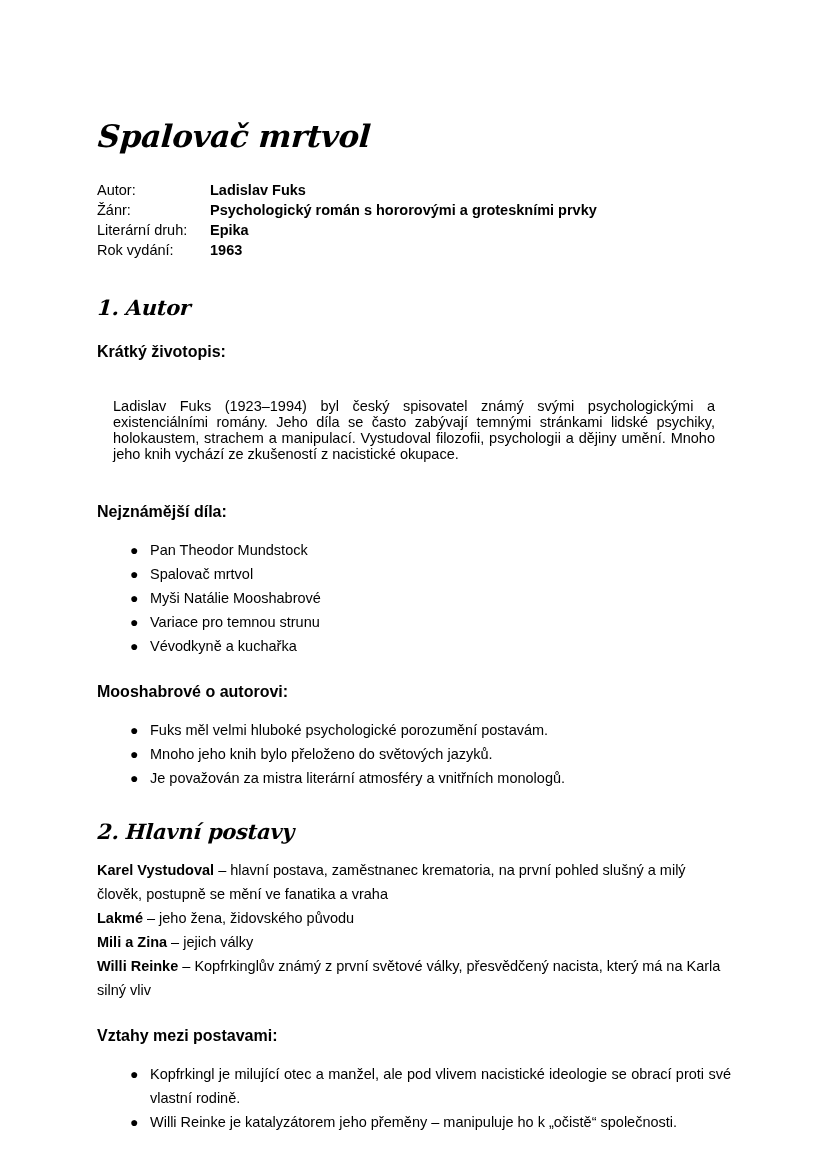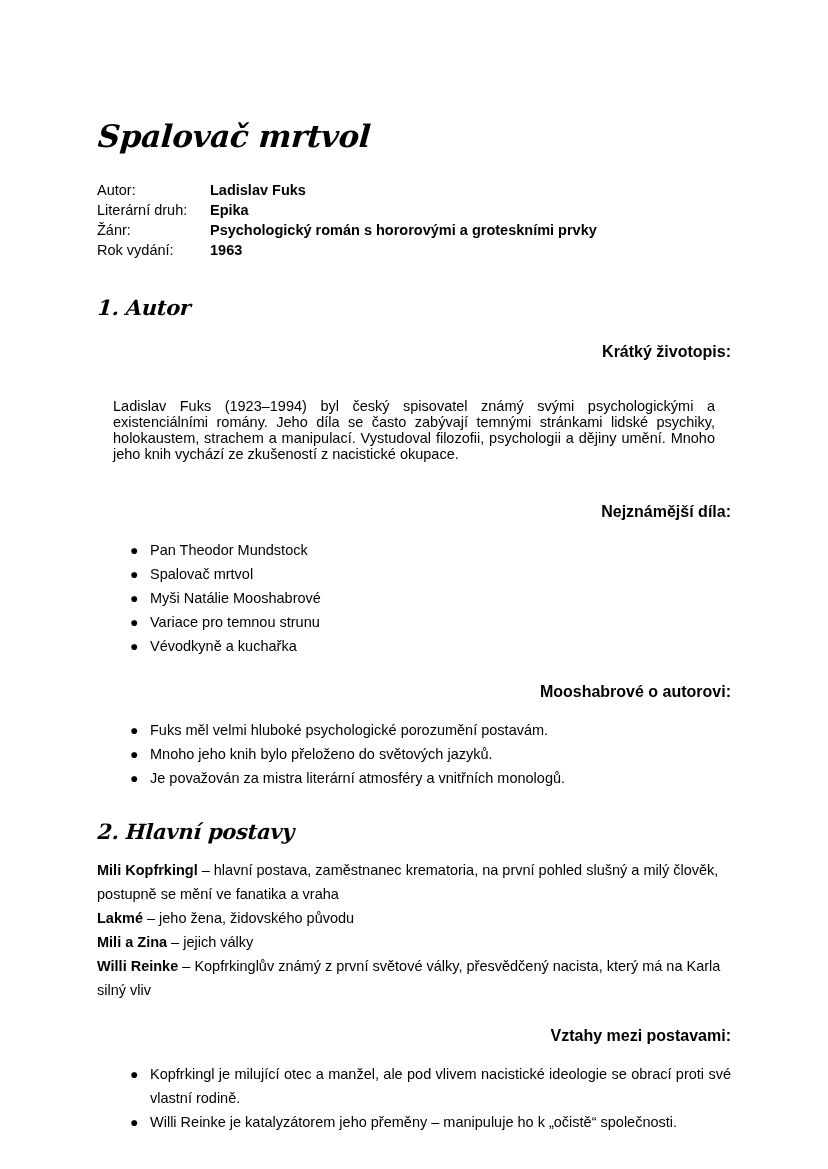--- a/index.html
+++ b/index.html
@@ -74,21 +74,20 @@
     font-weight: 700;
   }
 
   
   .subheading {
     font-size: 16px;
     font-weight: 700;
     line-height: 20px;
     margin: 0;
     padding-top: 24px;
-    text-align: right;
   }
 
   
   .body-par {
     font-size: 14.5px;
     line-height: 16px;
     text-align: justify;
     text-justify: inter-word;
     margin: 16px;
     padding-top: 20px;
@@ -140,28 +139,28 @@
   <div class="content">
 
     <h1 class="doc-title">Spalovač mrtvol</h1>
 
     <div class="meta">
       <div class="meta-row">
         <span class="meta-label">Autor:</span>
         <span class="meta-value">Ladislav Fuks</span>
       </div>
       <div class="meta-row">
+        <span class="meta-label">Žánr:</span>
+        <span class="meta-value">Psychologický román s hororovými a groteskními prvky</span>
+      </div>
+      <div class="meta-row">
         <span class="meta-label">Literární druh:</span>
         <span class="meta-value">Epika</span>
       </div>
       <div class="meta-row">
-        <span class="meta-label">Žánr:</span>
-        <span class="meta-value">Psychologický román s hororovými a groteskními prvky</span>
-      </div>
-      <div class="meta-row">
         <span class="meta-label">Rok vydání:</span>
         <span class="meta-value">1963</span>
       </div>
     </div>
 
     <h2 class="section-heading" id="section-autor-heading">1. Autor</h2>
 
     <h3 class="subheading">Krátký životopis:</h3>
 
     <p class="body-par">Ladislav Fuks (1923–1994) byl český spisovatel známý svými psychologickými a existenciálními romány. Jeho díla se často zabývají temnými stránkami lidské psychiky, holokaustem, strachem a manipulací. Vystudoval filozofii, psychologii a dějiny umění. Mnoho jeho knih vychází ze zkušeností z nacistické okupace.</p>
@@ -204,21 +203,21 @@
       </li>
       <li>
         <span class="bullet-dot">●</span>
         <span class="li-text">Je považován za mistra literární atmosféry a vnitřních monologů.</span>
       </li>
     </ul>
 
     <h2 class="section-heading" id="section-postavy-heading">2. Hlavní postavy</h2>
 
     <div class="characters">
-      <p class="character-line"><span class="character-name">Mili Kopfrkingl</span><span> – hlavní postava, zaměstnanec krematoria, na první pohled slušný a milý člověk, postupně se mění ve fanatika a vraha</span></p>
+      <p class="character-line"><span class="character-name">Karel Vystudoval</span><span> – hlavní postava, zaměstnanec krematoria, na první pohled slušný a milý člověk, postupně se mění ve fanatika a vraha</span></p>
       <p class="character-line"><span class="character-name">Lakmé</span><span> – jeho žena, židovského původu</span></p>
       <p class="character-line"><span class="character-name">Mili a Zina</span><span> – jejich války</span></p>
       <p class="character-line"><span class="character-name">Willi Reinke</span><span> – Kopfrkinglův známý z první světové války, přesvědčený nacista, který má na Karla silný vliv</span></p>
     </div>
 
     <h3 class="subheading">Vztahy mezi postavami:</h3>
 
     <ul class="bullets justified">
       <li>
         <span class="bullet-dot">●</span>

